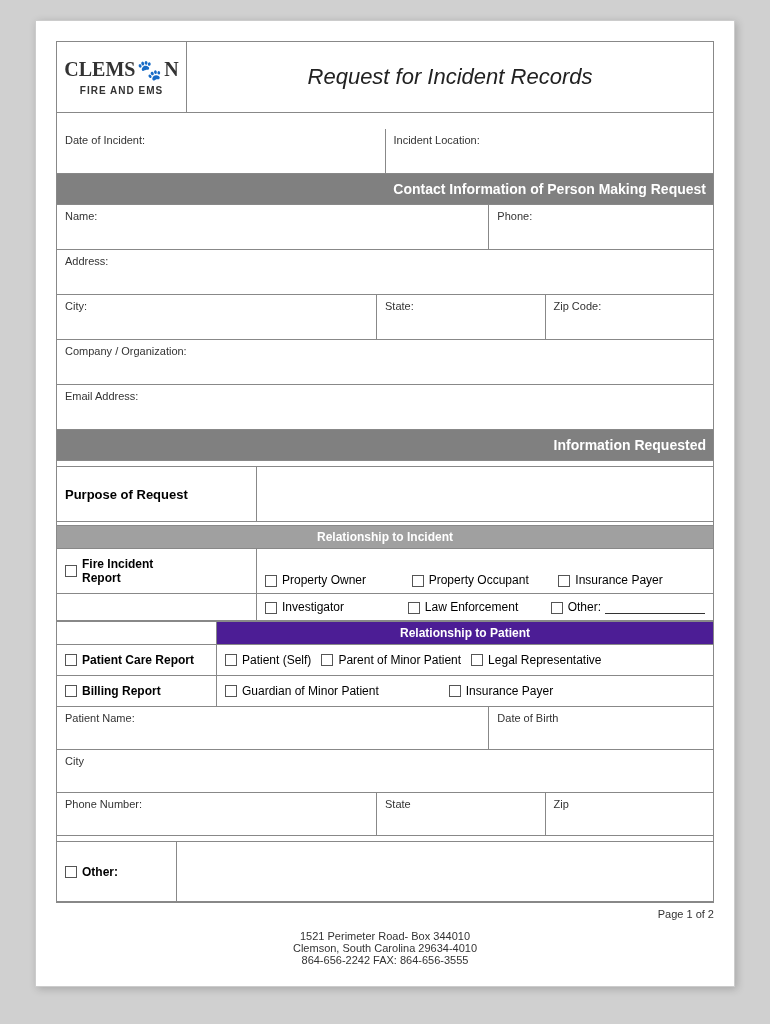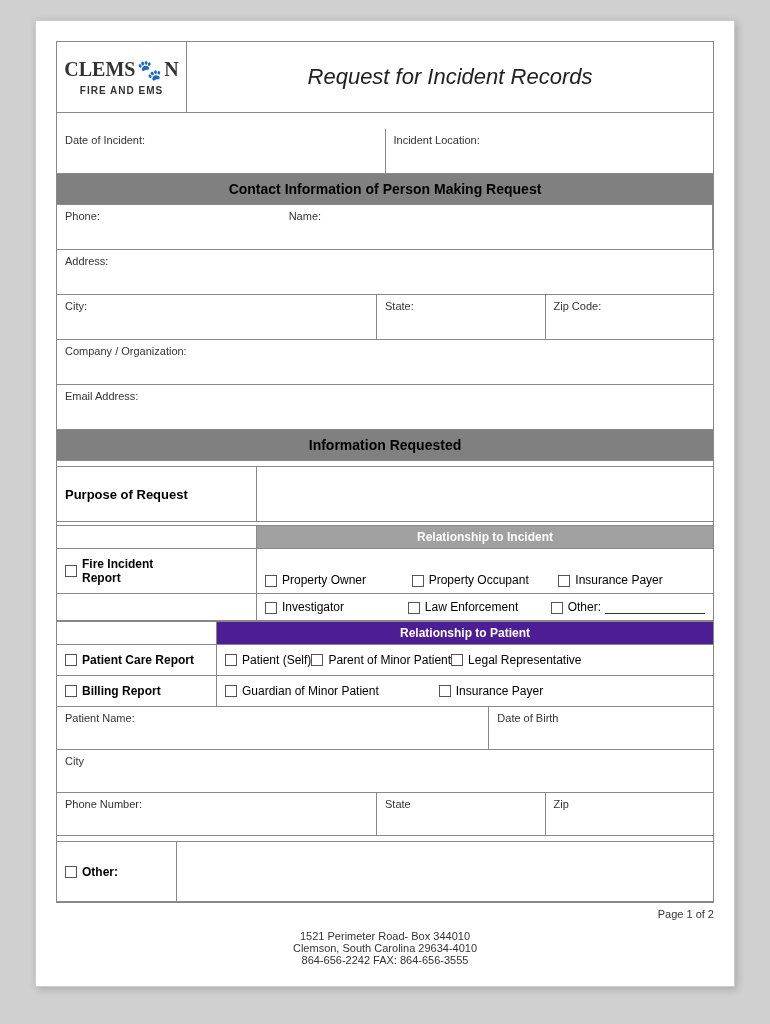--- a/index.html
+++ b/index.html
@@ -54,22 +54,22 @@
       color: #333;
       font-weight: normal;
       display: block;
       margin-bottom: 2px;
     }
     .cell-value {
       min-height: 16px;
     }
     .section-header {
       background: #808080;
-      color: #000000;
-      text-align: center;
+      color: #ffffff;
+      text-align: right;
       font-size: 14px;
       font-weight: bold;
       padding: 7px;
       border-bottom: 1px solid #888;
     }
     .row-full {
       display: block;
       border-bottom: 1px solid #888;
       padding: 5px 8px;
       min-height: 30px;
@@ -152,20 +152,21 @@
       align-items: center;
       font-weight: bold;
       font-size: 12px;
     }
     .pat-options-cell {
       flex: 1;
       display: flex;
       align-items: center;
       padding: 6px 8px;
       flex-wrap: wrap;
+      gap: 10px;
     }
     .option-group {
       display: flex;
       align-items: center;
     }
     
     .other-row {
       display: flex;
       border-bottom: 1px solid #888;
       min-height: 60px;
@@ -223,26 +224,26 @@
       </div>
       <div class="col-half">
         <span class="cell-label">Incident Location:</span>
         <div class="cell-value" style="min-height:20px;"></div>
       </div>
     </div>
 
     <div class="section-header">Contact Information of Person Making Request</div>
 
     <div class="row-2col">
+      <div style="flex:2; padding:5px 8px; border-right:1px solid #888;">
+        <span class="cell-label">Name:</span>
+        <div class="cell-value" style="min-height:20px;"></div>
+      </div>
       <div style="flex:1; padding:5px 8px;">
         <span class="cell-label">Phone:</span>
-        <div class="cell-value" style="min-height:20px;"></div>
-      </div>
-      <div style="flex:2; padding:5px 8px; border-right:1px solid #888;">
-        <span class="cell-label">Name:</span>
         <div class="cell-value" style="min-height:20px;"></div>
       </div>
     </div>
 
     <div class="row-full">
       <span class="cell-label">Address:</span>
       <div class="cell-value" style="min-height:20px;"></div>
     </div>
 
     <div class="row-2col">
@@ -276,21 +277,21 @@
 
     <div class="purpose-row">
       <div class="purpose-label-cell">Purpose of Request</div>
       <div class="purpose-value-cell"></div>
     </div>
 
     <div style="height:4px; border-bottom:1px solid #888;"></div>
 
     <div class="rel-section">
 
-      <div style="display:flex; border-bottom:1px solid #888;">
+      <div style="display:flex; border-bottom:1px solid #888;flex-direction:column;">
         <div style="width:200px; border-right:1px solid #888;"></div>
         <div style="flex:1; background:#a0a0a0; color:#fff; text-align:center; font-size:12px; font-weight:bold; padding:4px;">Relationship to Incident</div>
       </div>
 
       <div style="display:flex; border-bottom:1px solid #888;">
         <div style="width:200px; border-right:1px solid #888; padding:8px; display:flex; align-items:center; row-span:2;">
           <span class="checkbox"></span>
           <span style="font-weight:bold; font-size:12px; white-space:pre-line;">Fire Incident
 Report</span>
         </div>

